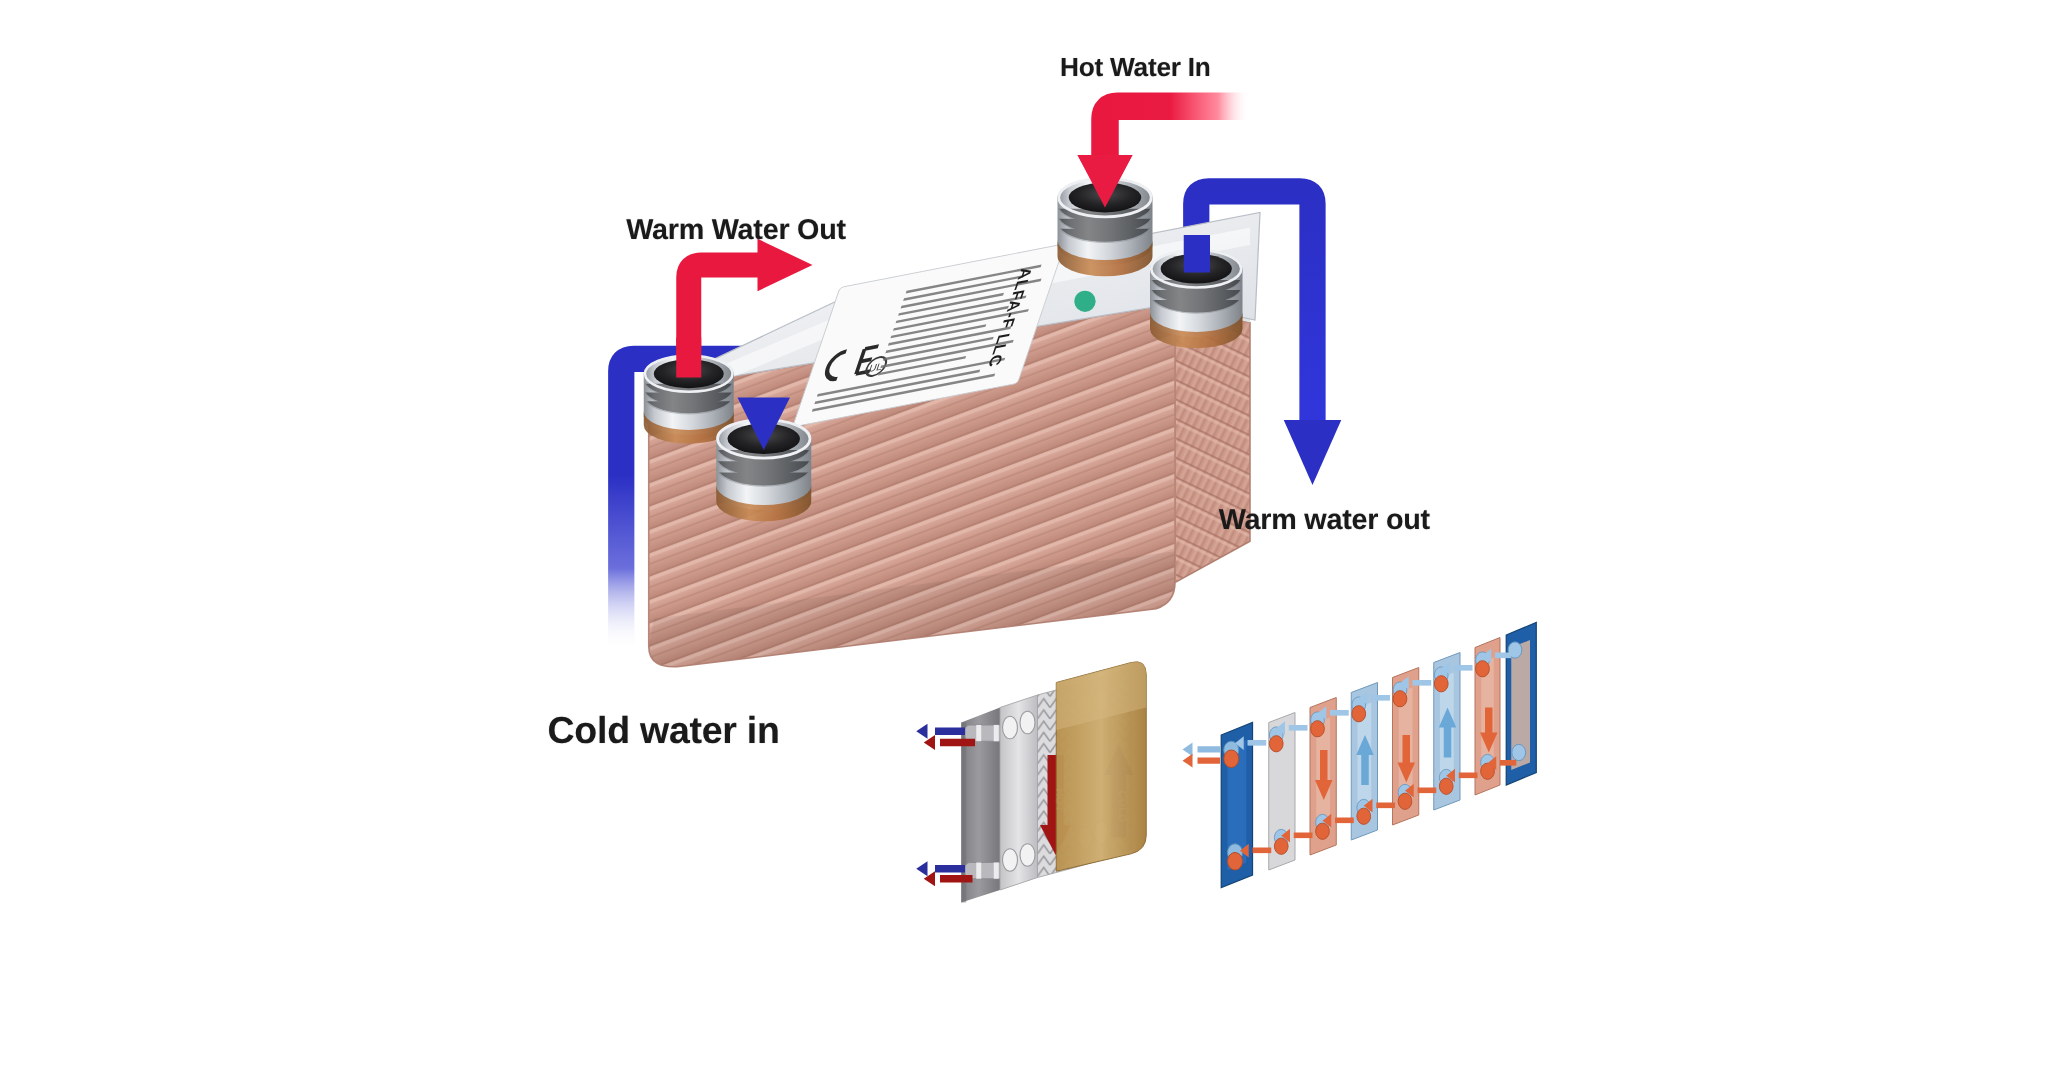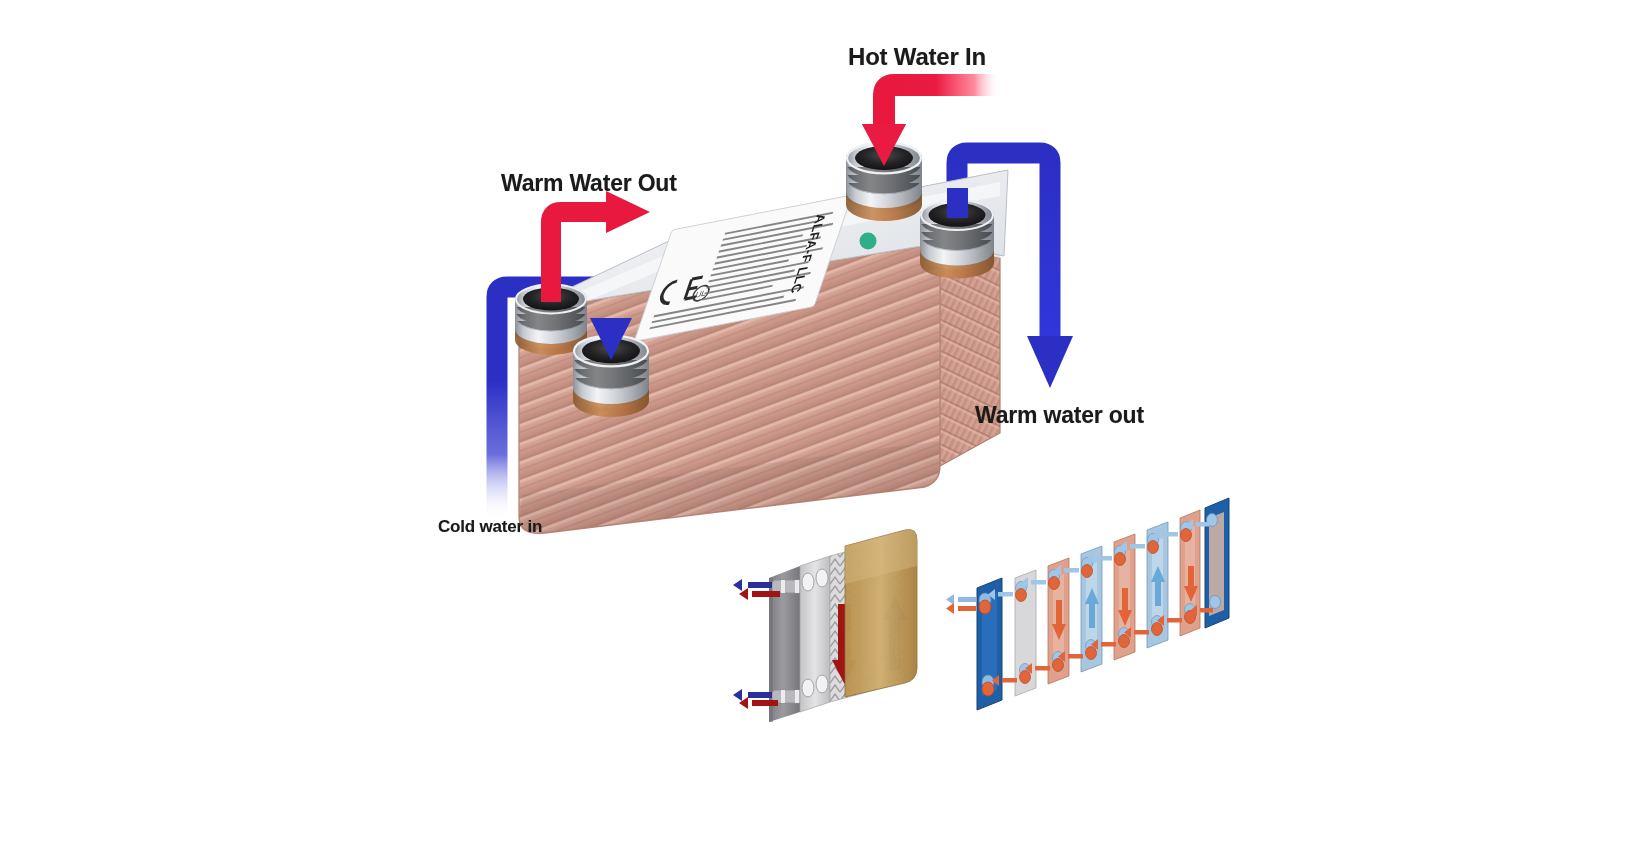--- a/index.html
+++ b/index.html
@@ -18,23 +18,23 @@
   }
   
   .lbl {
     position: absolute;
     color: #1a1a1a;
     font-weight: 700;
     white-space: nowrap;
     letter-spacing: -0.2px;
     text-shadow: 0 0 1px rgba(0,0,0,0.25);
   }
-  #lbl-hot       { left: 848px; top: 43px;  font-size: 24px; }
+  #lbl-hot       { left: 848px; top: 43px;  font-size: 21px; }
   #lbl-warm-out  { left: 501px; top: 170px; font-size: 23px; }
-  #lbl-cold-in   { left: 438px; top: 517px; font-size: 17px; }
+  #lbl-cold-in   { left: 438px; top: 568px; font-size: 30px; }
   #lbl-warm-out2 { left: 975px; top: 402px; font-size: 23px; }
 
   
   .layer { position: absolute; left: 0; top: 0; width: 1640px; height: 856px; }
   #arrows-back  { z-index: 2; }
   #device       { z-index: 3; }
   #arrows-front { z-index: 4; }
   #insets       { z-index: 5; }
   #labels       { z-index: 9; }
 </style>

